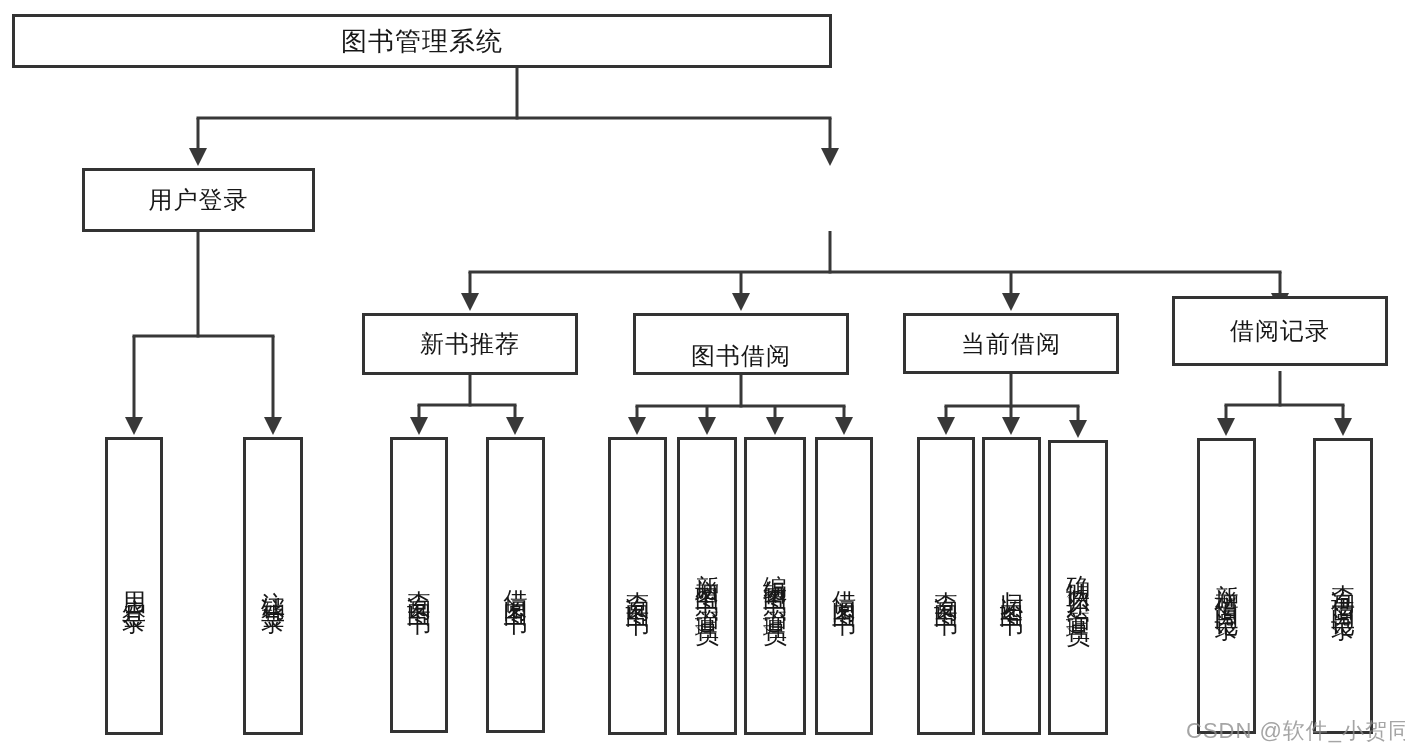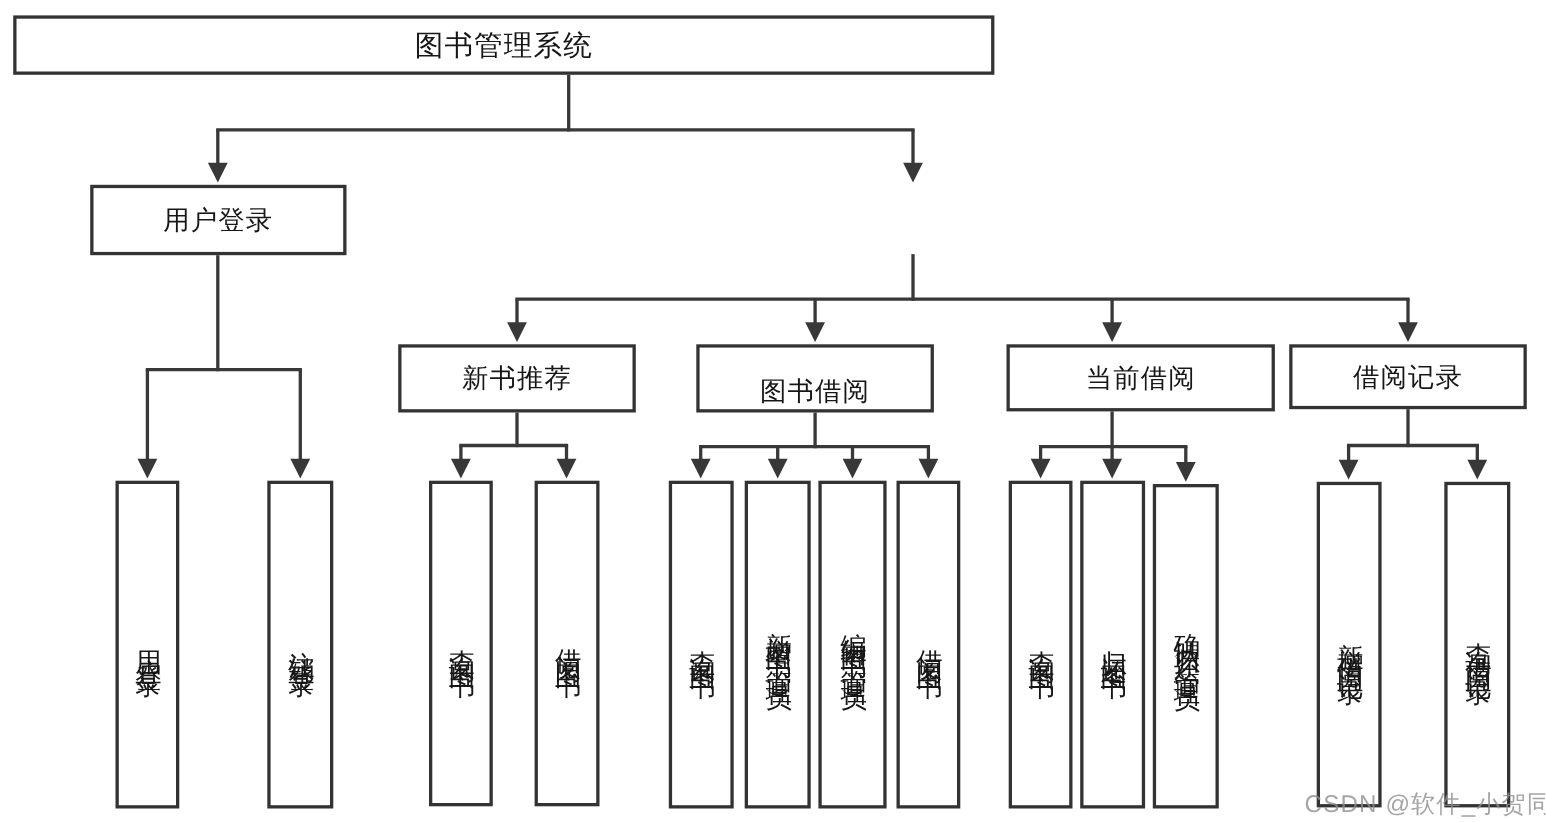--- a/index.html
+++ b/index.html
@@ -106,38 +106,38 @@
       <polygon points="766,417 784,417 775,435"></polygon>
       <polygon points="835,417 853,417 844,435"></polygon>
       <polygon points="937,417 955,417 946,435"></polygon>
       <polygon points="1002,417 1020,417 1011,435"></polygon>
       <polygon points="1069,420 1087,420 1078,438"></polygon>
       <polygon points="1217,418 1235,418 1226,436"></polygon>
       <polygon points="1334,418 1352,418 1343,436"></polygon>
     </g>
   </svg>
 
-  <div class="box rootbox" style="left:12px;top:14px;width:892px;height:54px;">
+  <div class="box rootbox" style="left:12px;top:14px;width:820px;height:54px;">
     <span>图书管理系统</span>
   </div>
 
   <div class="box hbox" style="left:82px;top:168px;width:233px;height:64px;">
     <span>用户登录</span>
   </div>
 
   <div class="box hbox" style="left:362px;top:313px;width:216px;height:62px;text-align:center;">
     <span>新书推荐</span>
   </div>
   <div class="box hbox" style="left:633px;top:313px;width:216px;height:62px;align-items:flex-end;">
     <span>图书借阅</span>
   </div>
-  <div class="box hbox" style="left:903px;top:313px;width:244px;height:61px;margin-left:12px;">
+  <div class="box hbox" style="left:903px;top:313px;width:216px;height:61px;">
     <span>当前借阅</span>
   </div>
-  <div class="box hbox" style="left:1172px;top:313px;width:216px;height:59px;">
+  <div class="box hbox" style="left:1172px;top:296px;width:216px;height:70px;">
     <span>借阅记录</span>
   </div>
 
   <div class="box vbox" style="left:105px;top:437px;width:58px;height:298px;">
     <span>用户登录</span>
   </div>
   <div class="box vbox" style="left:243px;top:437px;width:60px;height:298px;">
     <span>注销登录</span>
   </div>
 

